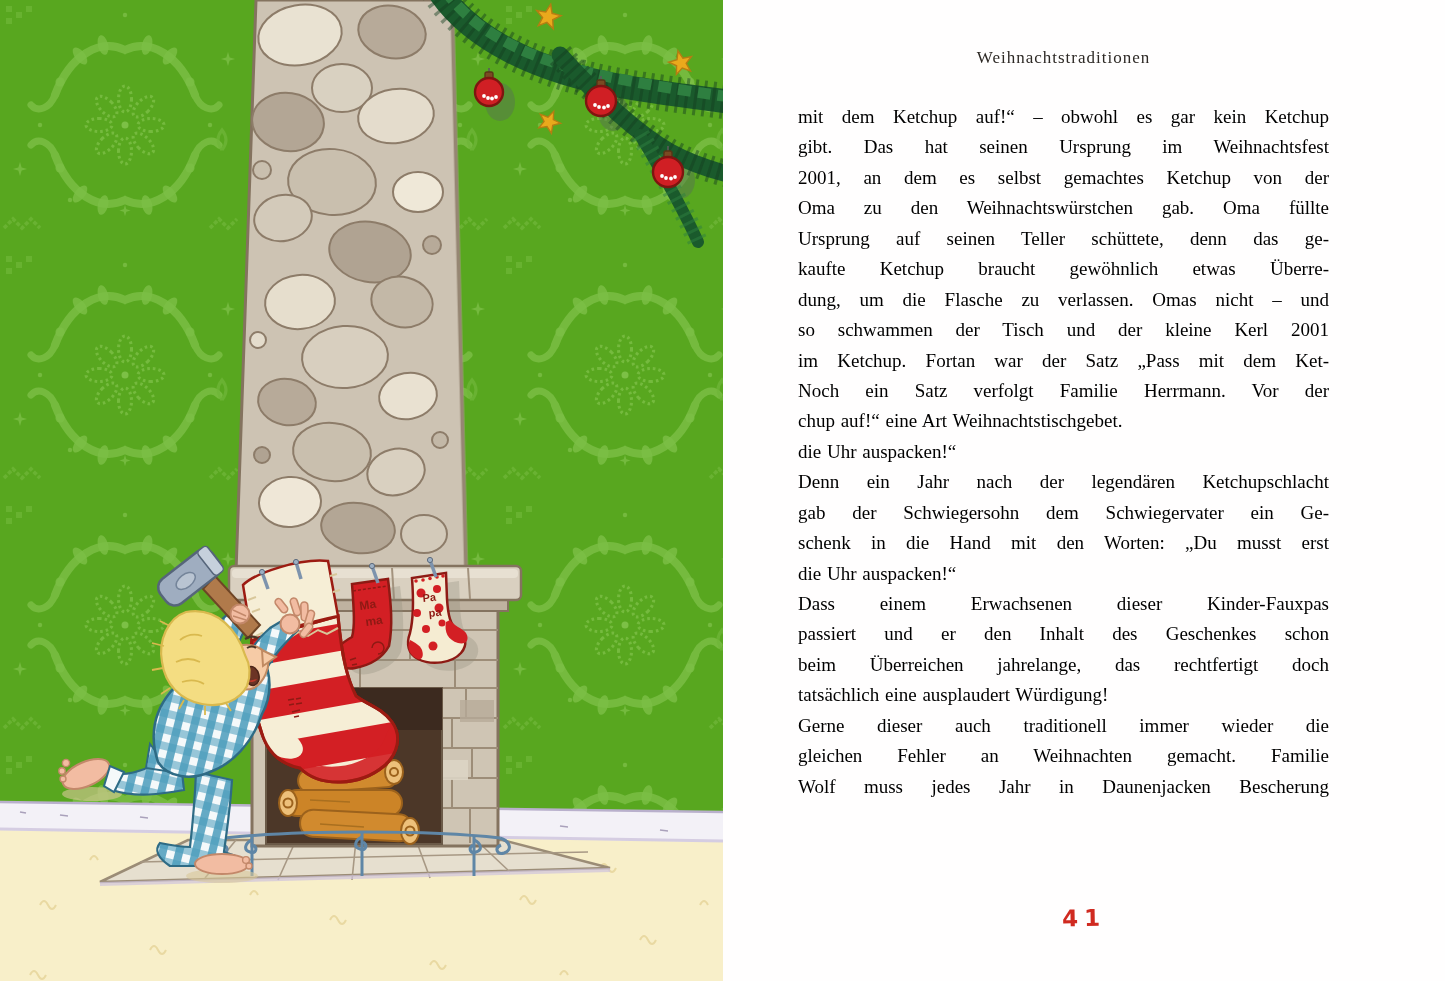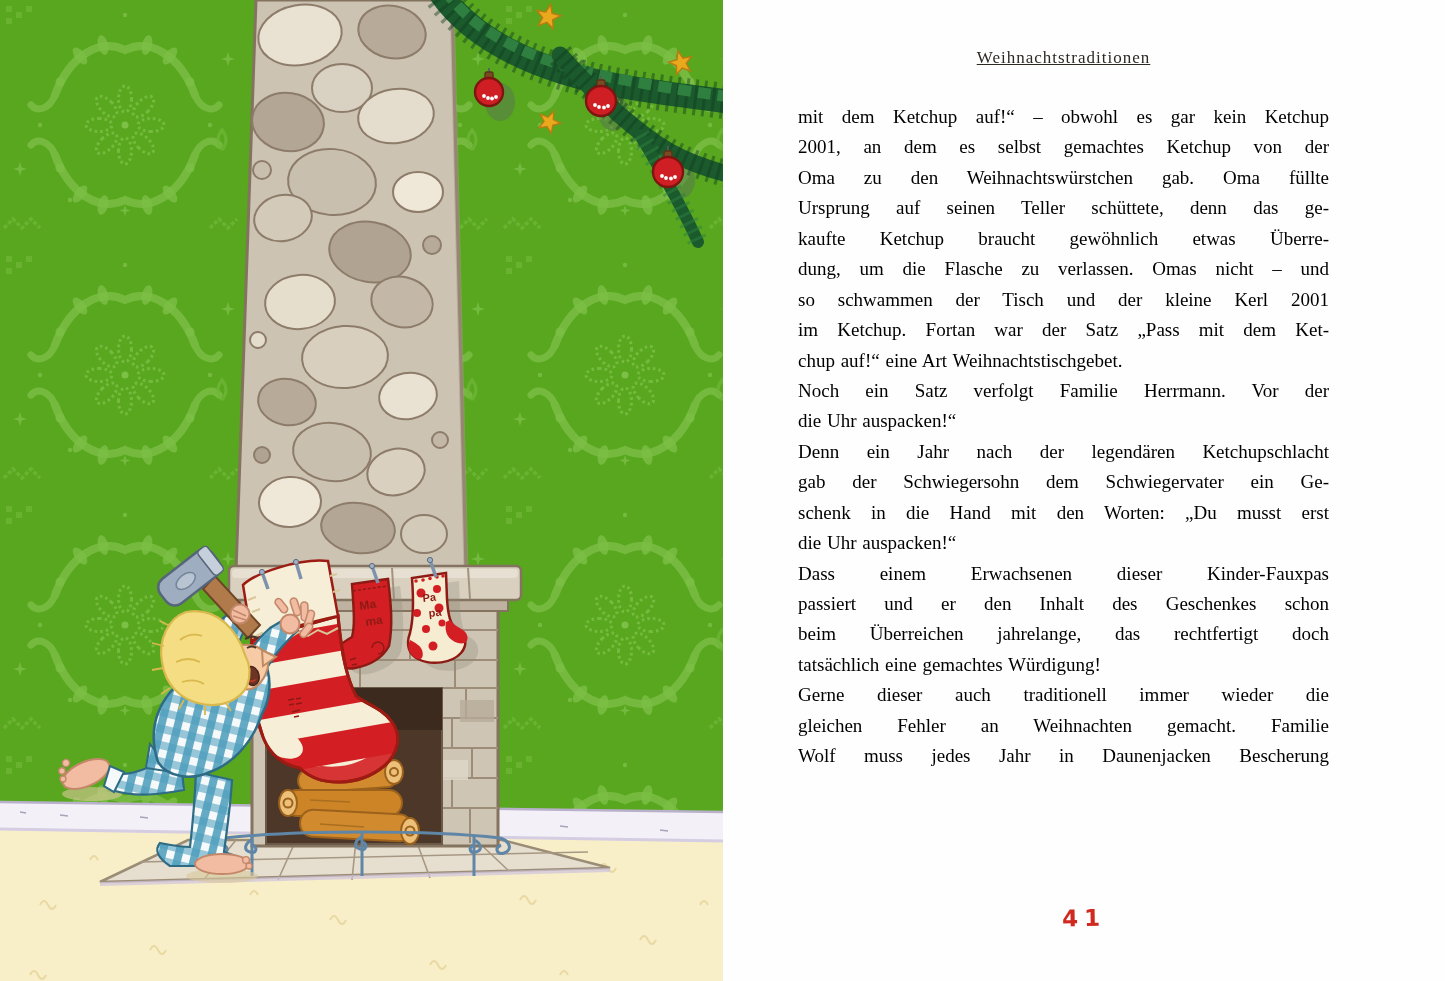--- a/index.html
+++ b/index.html
@@ -4,21 +4,21 @@
 <style>
   html,body{margin:0;padding:0;}
   body{
     width:1445px;height:981px;position:relative;overflow:hidden;
     background:#ffffff;font-family:"Liberation Serif","DejaVu Serif",serif;
   }
   .left-page{position:absolute;left:0;top:0;width:723px;height:981px;}
   .right-page{position:absolute;left:723px;top:0;width:722px;height:981px;background:#fffefe;}
   .chapter-header{
     position:absolute;left:75px;top:48px;width:531px;text-align:center;
-    font-size:17px;letter-spacing:1px;color:#2d2925;text-decoration:underline;
+    font-size:17px;letter-spacing:1px;color:#2d2925;
   }
   .text-block{position:absolute;left:75px;top:102px;width:531px;
     font-size:19px;color:#000000;}
   .tl{height:30.45px;line-height:30.45px;overflow:hidden;
       text-align:justify;text-align-last:justify;word-spacing:1px;}
   .tl.pl{text-align:left;text-align-last:left;}
   .page-number{
     position:absolute;left:0;top:905px;width:722px;text-align:center;
     color:#d02a20;font-family:"DejaVu Sans",sans-serif;font-weight:bold;
     font-size:23px;letter-spacing:6px;transform:rotate(-1deg);
@@ -416,37 +416,38 @@
     </g>
   </g>
 </svg>
 </div>
 
 <div class="right-page">
   <div class="chapter-header">Weihnachtstraditionen</div>
 
   <div class="text-block">
     <div class="tl">mit dem Ketchup auf!“ – obwohl es gar kein Ketchup</div>
+    <div class="tl">gibt. Das hat seinen Ursprung im Weihnachtsfest</div>
     <div class="tl">2001, an dem es selbst gemachtes Ketchup von der</div>
     <div class="tl">Oma zu den Weihnachtswürstchen gab. Oma füllte</div>
     <div class="tl">Ursprung auf seinen Teller schüttete, denn das ge-</div>
     <div class="tl">kaufte Ketchup braucht gewöhnlich etwas Überre-</div>
     <div class="tl">dung, um die Flasche zu verlassen. Omas nicht – und</div>
     <div class="tl">so schwammen der Tisch und der kleine Kerl 2001</div>
     <div class="tl">im Ketchup. Fortan war der Satz „Pass mit dem Ket-</div>
+    <div class="tl">Noch ein Satz verfolgt Familie Herrmann. Vor der</div>
     <div class="tl pl">chup auf!“ eine Art Weihnachtstischgebet.</div>
-    <div class="tl">Noch ein Satz verfolgt Familie Herrmann. Vor der</div>
     <div class="tl pl">die Uhr auspacken!“</div>
     <div class="tl">Denn ein Jahr nach der legendären Ketchupschlacht</div>
     <div class="tl">gab der Schwiegersohn dem Schwiegervater ein Ge-</div>
     <div class="tl">schenk in die Hand mit den Worten: „Du musst erst</div>
     <div class="tl pl">die Uhr auspacken!“</div>
     <div class="tl">Dass einem Erwachsenen dieser Kinder-Fauxpas</div>
     <div class="tl">passiert und er den Inhalt des Geschenkes schon</div>
     <div class="tl">beim Überreichen jahrelange, das rechtfertigt doch</div>
-    <div class="tl pl">tatsächlich eine gemachtes Würdigung!</div>
+    <div class="tl pl">tatsächlich eine ausplaudert Würdigung!</div>
     <div class="tl">Gerne dieser auch traditionell immer wieder die</div>
     <div class="tl">gleichen Fehler an Weihnachten gemacht. Familie</div>
     <div class="tl">Wolf muss jedes Jahr in Daunenjacken Bescherung</div>
   </div>
 
   <div class="page-number">41</div>
 </div>
 
 </body></html>

